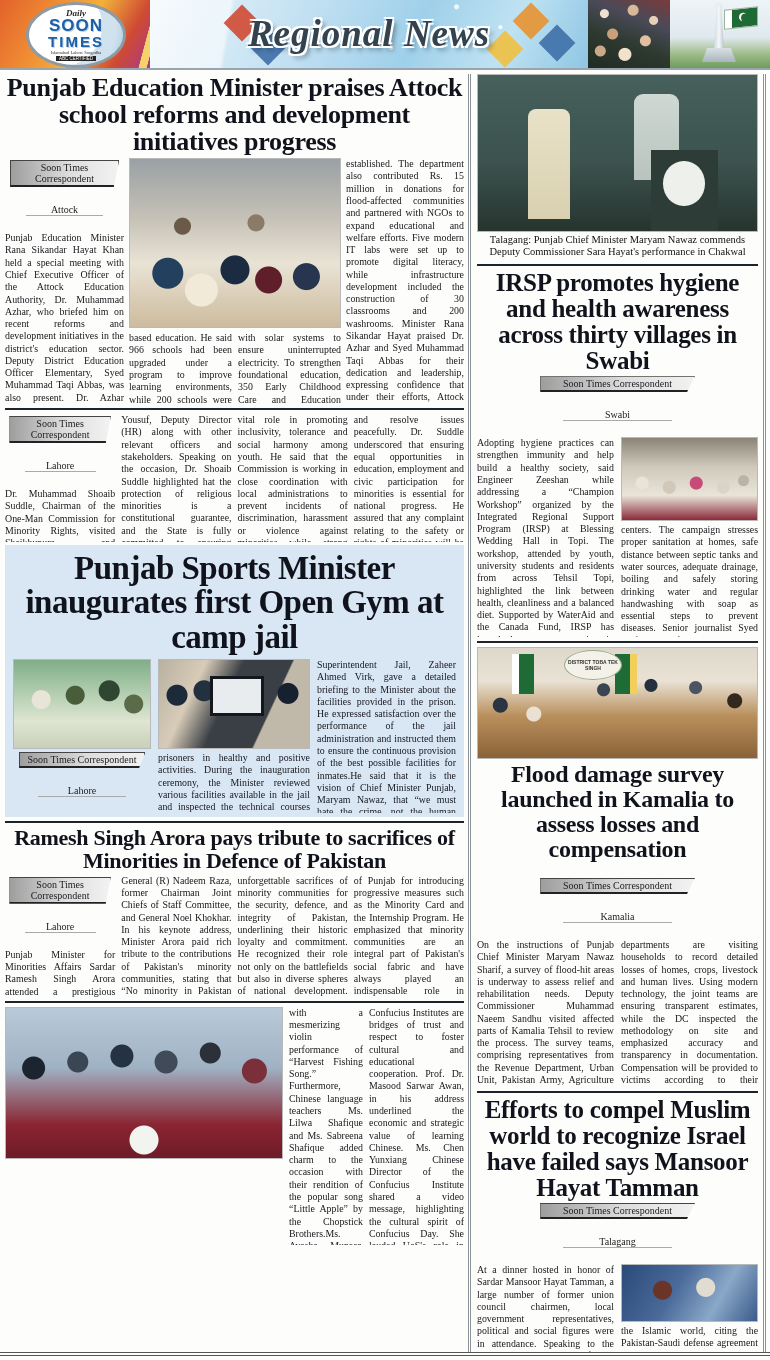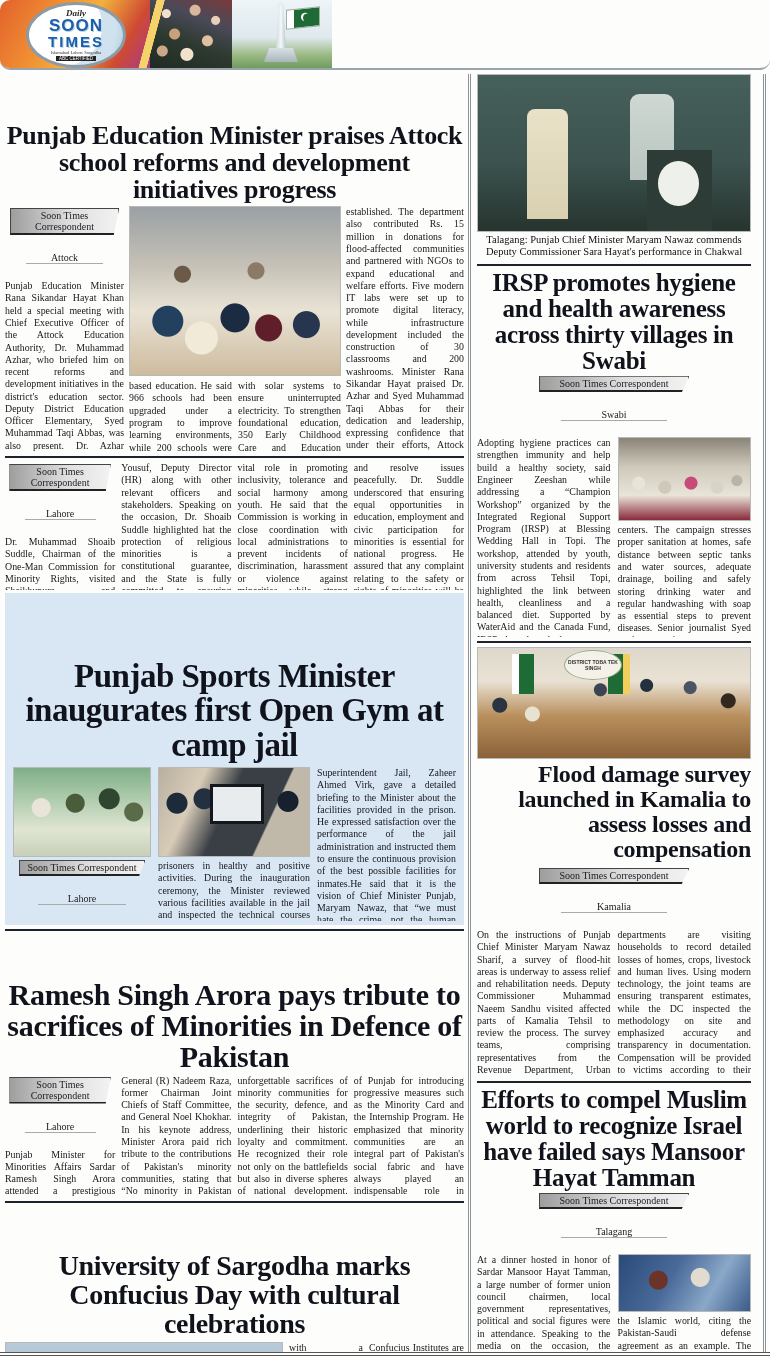--- a/index.html
+++ b/index.html
@@ -1,20 +1,20 @@
 <!DOCTYPE html>
 <html><head>
 <meta charset="utf-8">
 <style>
   * { box-sizing: border-box; margin: 0; padding: 0; }
   html,body { width:770px; height:1360px; background:#fdfdfb; overflow:hidden;
     font-family:"Liberation Serif", serif; color:#1b1b1f; }
 
   
-  .masthead { height:70px; display:flex; position:relative; overflow:hidden; border-bottom:2px solid #9aa4ac;border-radius:10px; }
+  .masthead { height:70px; display:flex; position:relative; overflow:hidden; border-bottom:2px solid #9aa4ac; }
   .logo-patch { width:150px; height:100%; position:relative;
     background:linear-gradient(120deg,#e2622b 0%,#ef8a33 30%,#f2b03c 55%,#cf4a33 80%,#a83a8a 100%); }
   .logo-patch::after{content:"";position:absolute;right:-18px;top:0;bottom:0;width:36px;
     background:linear-gradient(105deg,transparent 45%,#f6d26a 46% 60%,transparent 61%);}
   .logo-circle { position:absolute; left:26px; top:2px; width:100px; height:66px; border-radius:50%;
     background:radial-gradient(circle at 35% 35%, #ffffff 0 55%, #cfe2ee 56% 75%, #9fc4dc 100%);
     border:3px solid #8c9aa6; display:flex; flex-direction:column; align-items:center; justify-content:center; }
   .logo-daily{ font-style:italic; font-weight:bold; font-size:9px; color:#2b2b2b; line-height:1;}
   .logo-soon { font-family:"Liberation Sans",sans-serif; font-weight:bold; font-size:17px; letter-spacing:1px; color:#1d5fa8; line-height:.95; text-shadow:1px 1px 0 #b8d4ea;}
   .logo-times{ font-family:"Liberation Sans",sans-serif; font-weight:bold; font-size:15px; letter-spacing:2px; color:#1d5fa8; line-height:1; text-shadow:1px 1px 0 #b8d4ea;}
@@ -51,23 +51,23 @@
   .flag { position:absolute; left:54px; top:8px; width:34px; height:20px;
     background:linear-gradient(90deg,#fff 0 22%, #1f6b35 22%); border:1px solid #9fb3a0;
     transform:skewY(-6deg); }
   .flag::after{content:"";position:absolute;right:8px;top:5px;width:8px;height:8px;border-radius:50%;
     box-shadow:-2px -1px 0 0 #fff;}
 
   
   .page { display:flex; padding:4px 4px 0 5px; border-bottom:4px double #555; height:1286px; overflow:hidden; }
   .left-sec { width:459px; }
   .vdivider { width:7px; border-left:3px double #8b9399; margin:0 2px 0 4px; }
-  .right-sec { width:290px; border-right:3px double #8b9399; padding-right:12px; }
-
-  .headline { font-weight:bold; text-align:center; color:#10121c; line-height:1.04; letter-spacing:-.3px;margin-top:48px; }
+  .right-sec { width:290px; border-right:3px double #8b9399; padding-right:5px; }
+
+  .headline { font-weight:bold; text-align:center; color:#10121c; line-height:1.04; letter-spacing:-.3px; }
   .body-txt { font-size:9.9px; line-height:1.24; text-align:justify; color:#17171c; word-spacing:.4px; }
   .cols { display:flex; }
 
   .byline { margin:2px auto 3px; width:92%; }
   .byline-box { background:linear-gradient(90deg,#9e9e9e,#dedede 55%,#f2f2f2);
     border:1px solid #444; border-bottom:2px solid #222; clip-path:polygon(0 0,100% 0,95% 100%,0 100%);
     font-weight:normal; font-size:10px; text-align:center; padding:1px 2px; }
   .dateline { text-align:center; font-size:10px; padding-top:1px; border-bottom:1px solid #aaa; width:70%; margin:16px auto; font-weight:normal;}
 
   .hrule { border-top:2px solid #1c232b; margin:4px 0; }
@@ -86,21 +86,21 @@
       radial-gradient(circle at 84% 70%, #27364e 0 13px, transparent 14px),
       radial-gradient(circle at 25% 40%, #6b5a48 0 8px, transparent 9px),
       radial-gradient(circle at 60% 38%, #8a7a66 0 8px, transparent 9px),
       linear-gradient(180deg,#9aa0a4 0%,#c6c1b7 35%,#e9e3d5 62%,#cdbb9e 100%);}
   .a1-under{ display:flex; gap:6px; margin-top:4px;}
   .a1-under > div{ width:103px;}
 
   .a2-cols{ gap:6px; height:128px; overflow:hidden; margin-top:2px;}
   .a2-cols > div{ flex:1;}
 
-  .a3-box{ background:#d9e7f5; padding:18px 8px 4px; margin:3px 0; }
+  .a3-box{ background:#d9e7f5; padding:6px 8px 4px; margin:3px 0; }
   .a3-cols{ gap:7px; margin-top:5px; height:154px; overflow:hidden;}
   .a3-c1{width:138px;} .a3-c2{width:152px;} .a3-c3{flex:1;}
   .gym1{ height:90px; margin-bottom:3px;
     background:
       radial-gradient(circle at 20% 45%, #e8e4d8 0 9px, transparent 10px),
       radial-gradient(circle at 45% 40%, #4a5d3a 0 9px, transparent 10px),
       radial-gradient(circle at 70% 35%, #2f4630 0 10px, transparent 11px),
       radial-gradient(circle at 88% 50%, #5a6b4a 0 9px, transparent 10px),
       linear-gradient(180deg,#7fae88 0%,#a8c8a8 30%,#dfe5d2 70%,#c8d0b8 100%);}
   .gym2{ height:90px; margin-bottom:3px;
@@ -181,36 +181,44 @@
     color:#ffe9a8; font-size:15px; font-weight:bold; text-align:right; padding:2px 8px 0 0; line-height:1;}
   .tamman-cols{ gap:7px; height:212px; overflow:hidden;}
   .tamman-cols > div{ flex:1;}
   .tamman-photo{ height:58px; margin-bottom:3px;
     background:
       radial-gradient(circle at 30% 45%, #6a3428 0 9px, transparent 10px),
       radial-gradient(circle at 62% 40%, #e2dcd0 0 9px, transparent 10px),
       linear-gradient(120deg,#2a4a7a 0%,#4a6a9a 40%,#8aa8c8 70%,#3a5a8a 100%);}
 
   .h-a1{ font-size:26px;} .h-a2{ font-size:24px;} .h-a3{ font-size:33px; letter-spacing:-.5px;}
-  .h-a4{ font-size:30px;} .h-a5{ font-size:28px;}
-  .h-r1{ font-size:25px; margin:4px 0 2px;} .h-r2{ font-size:24px; margin:3px 0 6px;text-align:right;} .h-r3{ font-size:25px; margin:4px 0 2px;}
+  .h-a4{ font-size:22px;} .h-a5{ font-size:28px;}
+  .h-r1{ font-size:25px; margin:4px 0 2px;} .h-r2{ font-size:24px; margin:3px 0 16px;} .h-r3{ font-size:25px; margin:4px 0 2px;}
 </style>
 </head>
 <body>
 
 <header class="masthead">
   <div class="logo-patch">
     <div class="logo-circle">
       <div class="logo-daily">Daily</div>
       <div class="logo-soon">SOON</div>
       <div class="logo-times">TIMES</div>
       <div class="logo-sub">Islamabad  Lahore  Sargodha</div>
       <div class="logo-cert">ABC CERTIFIED</div>
     </div>
   </div>
+  <div class="banner-mid">
+    <div class="diamond" style="left:18%;top:10px;background:#cf4a33;"></div>
+    <div class="diamond" style="left:24%;top:34px;background:#3e6fa8;"></div>
+    <div class="diamond" style="right:10%;top:8px;background:#e89430;"></div>
+    <div class="diamond" style="right:4%;top:30px;background:#3e6fa8;"></div>
+    <div class="diamond" style="right:16%;top:36px;background:#f0c040;"></div>
+    <div class="banner-title">Regional News</div>
+  </div>
   <div class="crowd"></div>
   <div class="minar-wrap">
     <div class="minar-top"></div>
     <div class="minar-tower"></div>
     <div class="minar-base"></div>
     <div class="flag"></div>
   </div>
 </header>
 
 <main class="page">
@@ -290,21 +298,20 @@
         </div>
         <div class="body-txt">General (R) Nadeem Raza, former Chairman Joint Chiefs of Staff Committee, and General Noel Khokhar. In his keynote address, Minister Arora paid rich tribute to the contributions of Pakistan's minority communities, stating that “No minority in Pakistan has ever taken an anti-state stance. Minorities are safe, respected and provided equal opportunities to flourish”. He acknowledged the</div>
         <div class="body-txt">unforgettable sacrifices of minority communities for the security, defence, and integrity of Pakistan, underlining their historic loyalty and commitment. He recognized their role not only on the battlefields but also in diverse spheres of national development. He commended Field Marshal Asif Munir for the initiative Marka-e-Haq. He appreciated the vision and leadership of the Chief Minister</div>
         <div class="body-txt">of Punjab for introducing progressive measures such as the Minority Card and the Internship Program. He emphasized that minority communities are an integral part of Pakistan's social fabric and have always played an indispensable role in nation-building. Other speakers also paid tribute to services rendered by Pakistan's minorities in strengthening the foundations of the country.</div>
       </div>
     </article>
 
     <div class="hrule"></div>
 
     <article>
-      <h1 class="headline h-a5">University of Sargodha marks Confucius Day with cultural celebrations</h1>
       <div class="a5-row">
         <div class="a5-left">
           <div class="photo a5-photo"></div>
 
         </div>
         <div class="a5-n body-txt">with a mesmerizing violin performance of “Harvest Fishing Song.” Furthermore, Chinese language teachers Ms. Lilwa Shafique and Ms. Sabreena Shafique added charm to the occasion with their rendition of the popular song “Little Apple” by the Chopstick Brothers.Ms. Ayesha Muneer, another Chinese language teacher, presented poem “Ode to the Great Teacher Confucius.” Students of confucius institute also showcased captivating performances, highlighting the spirit of cultural exchange and strong bilateral ties between Pakistan and China. Mr. Li Haoteng praised UoS for in advancing Chinese language education and stressed that</div>
         <div class="a5-w body-txt">Confucius Institutes are bridges of trust and respect to foster cultural and educational cooperation. Prof. Dr. Masood Sarwar Awan, in his address underlined the economic and strategic value of learning Chinese. Ms. Chen Yunxiang Chinese Director of the Confucius Institute shared a video message, highlighting the cultural spirit of Confucius Day. She lauded UoS's role in bringing Chinese traditions closer to Pakistani society. Prof. Dr. Muhammad Nasiruddin Khan, Director of the Confucius Institute at University of Karachi, underscored the growing importance of learning Chinese for mutual understanding and bilateral cooperation. Host Director of the Confucius Institute UoS and Director PICS Prof. Dr. Tahir Mumtaz Awan noted that the celebration reflects UoS's vision of linking Pakistan's academic institutions with international partners and expanding opportunities for collaboration.</div>
       </div>
     </article>
 

